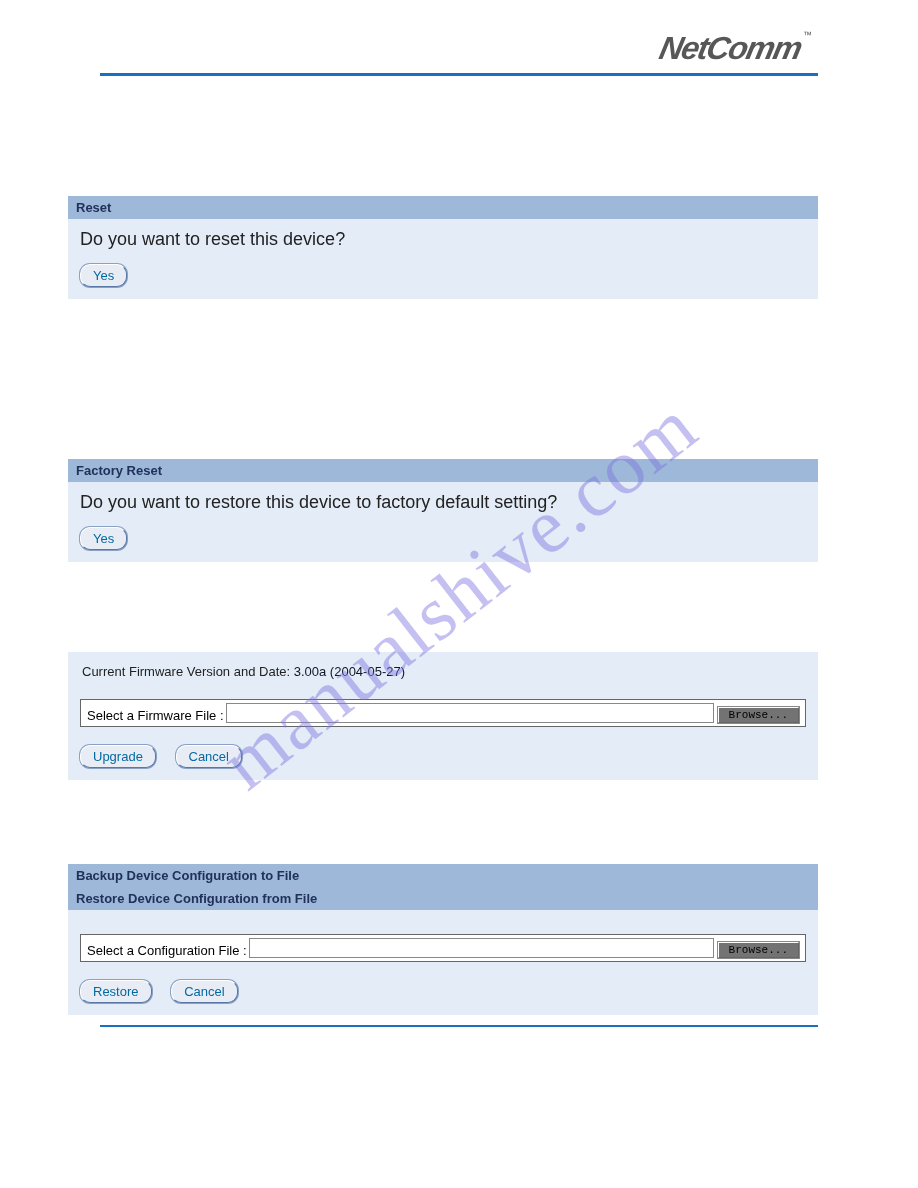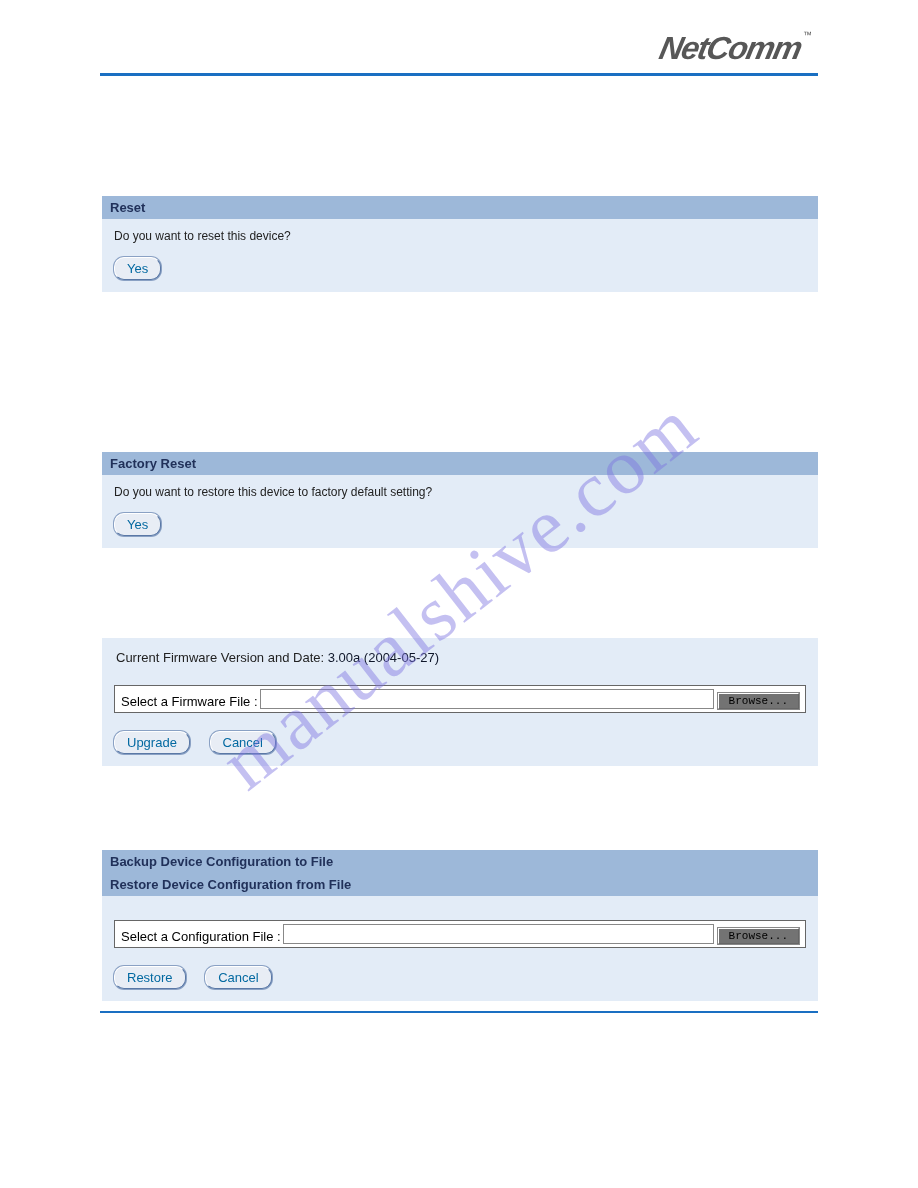--- a/index.html
+++ b/index.html
@@ -45,41 +45,41 @@
     letter-spacing: 0;
     transform: none;
     display: inline-block;
   }
   .blue-rule {
     height: 3px;
     background: #1a6fc2;
     margin: 6px 0 0 0;
   }
   .content {
-    padding: 120px 100px 0 102px;
+    padding: 120px 100px 0 68px;
     position: relative;
   }
   .panel {
     margin-bottom: 0;
   }
   .panel-head {
     background: #9db8d9;
     color: #21315a;
     font-weight: bold;
     font-size: 13px;
     padding: 4px 8px;
   }
   .panel-body {
     background: #e3ecf7;
     padding: 8px 10px 12px 10px;
   }
   .panel-body p {
     margin: 2px 0 14px 2px;
     color: #222;
-    font-size: 12px;
+    font-size: 18px;
   }
   .btn {
     display: inline-block;
     padding: 3px 12px;
     font-size: 13px;
     font-family: Arial, Helvetica, sans-serif;
     background: #e8edf5;
     border-top: 1px solid #fff;
     border-left: 1px solid #fff;
     border-right: 1px solid #5a78a6;

